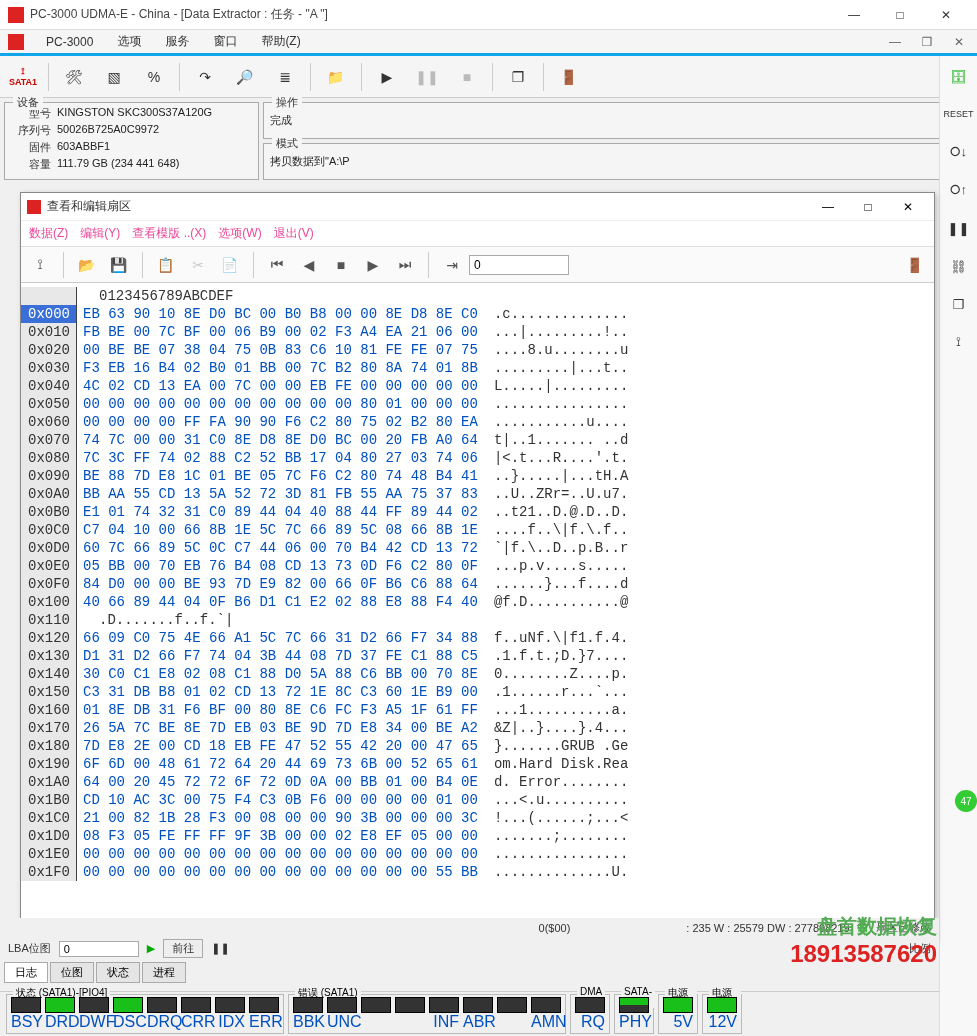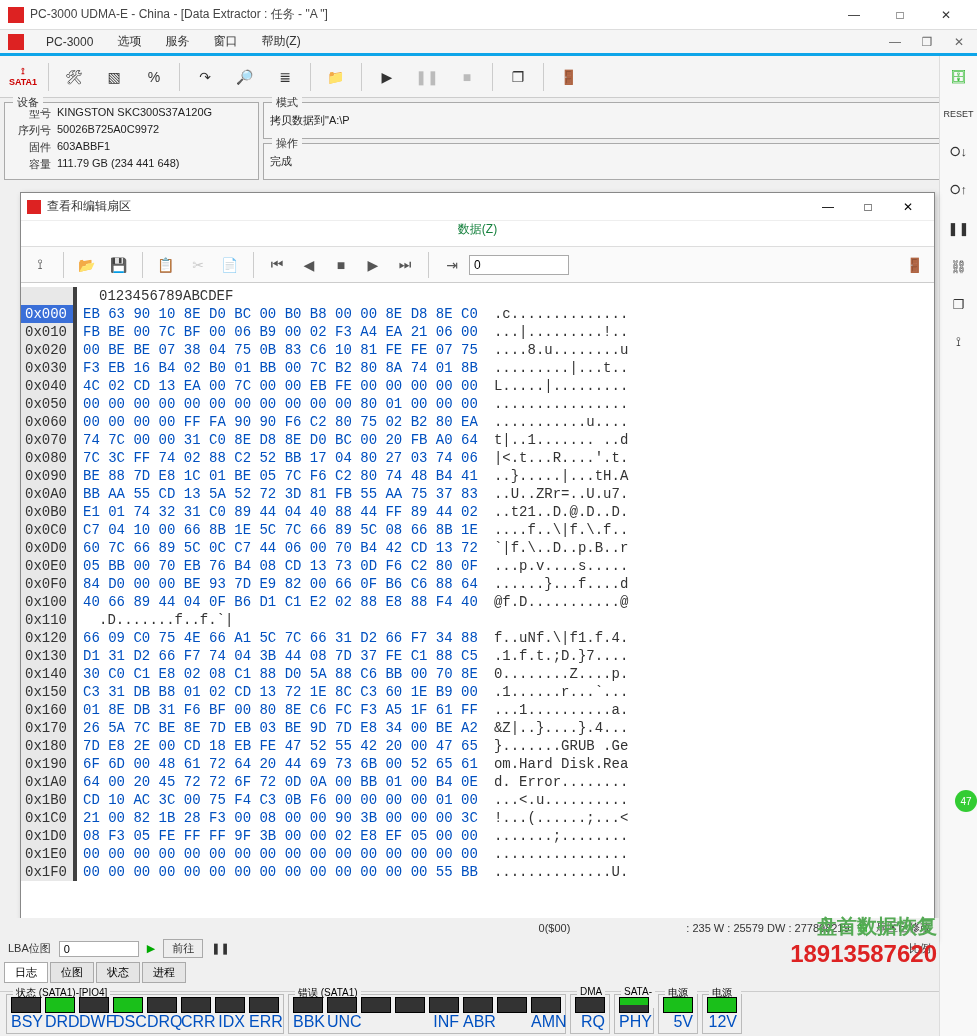--- a/index.html
+++ b/index.html
@@ -22,28 +22,28 @@
 .panel .plegend { position: absolute; top: -8px; left: 8px; background: #f5f5f5; padding: 0 4px; font-size: 11px; color: #333; }
 .panel.dev { width: 255px; }
 .panel.mode { flex: 1; }
 .panel .row { display: flex; font-size: 11px; padding: 1px 0; color: #222; }
 .panel .row .lbl { width: 46px; text-align: right; padding-right: 6px; color: #333; }
 .sectorwin { position: absolute; top: 192px; left: 20px; right: 42px; bottom: 96px; background: #fff; border: 1px solid #888; box-shadow: 2px 2px 6px rgba(0,0,0,0.2); display: flex; flex-direction: column; }
 .secttitle { height: 28px; background: #fff; display: flex; align-items: center; padding: 0 6px; border-bottom: 1px solid #eee; }
 .secttitle .icon { width: 14px; height: 14px; background: #d22; margin-right: 6px; }
 .secttitle .txt { flex: 1; color: #333; }
 .secttitle .winbtn { width: 40px; height: 28px; display: flex; align-items: center; justify-content: center; }
-.sectmenu { height: 26px; display: flex; align-items: center; gap: 12px; padding: 0 8px; border-bottom: 1px solid #ddd; color: #15803d; flex-direction: column; }
+.sectmenu { height: 26px; display: flex; align-items: center; gap: 12px; padding: 0 8px; border-bottom: 1px solid #ddd; color: #ec4899; }
 .secttb { height: 36px; display: flex; align-items: center; padding: 0 4px; gap: 2px; border-bottom: 1px solid #ccc; background: #fafafa; }
 .secttb .sep { width: 1px; height: 26px; background: #ccc; margin: 0 6px; }
 .secttb .sbtn { width: 30px; height: 30px; display: flex; align-items: center; justify-content: center; color: #555; cursor: pointer; font-size: 14px; }
 .secttb input { border: 1px solid #aaa; padding: 2px 4px; font-size: 12px; width: 100px; }
 .hexview { flex: 1; overflow: auto; font-family: Consolas, "Courier New", monospace; font-size: 14px; line-height: 18px; padding: 4px 0; background: #fff; }
 .hexrow { display: flex; white-space: pre; }
-.addr { width: 56px; background: #e8e8e8; color: #333; text-align: right; padding-right: 6px; margin-right: 6px; border-right: 4px solid #404040; }
+.addr { width: 56px; background: #e8e8e8; color: #333; text-align: right; padding-right: 6px; margin-right: 6px; border-right: 1px solid #404040; }
 .addr.sel { background: #3a6fd8; color: #fff; }
 .hexhdr { color: #333; }
 .hexdata { color: #0050c0; }
 .ascii { color: #333; margin-left: 16px; }
 .bottombars { position: absolute; left: 0; right: 38px; bottom: 0; background: #f0f0f0; }
 .statusline { display: flex; align-items: center; padding: 2px 8px; gap: 8px; font-size: 11px; color: #333; justify-content: flex-end; }
 .statusline input { border: 1px solid #aaa; padding: 1px 4px; font-size: 11px; }
 .statusline .btn { border: 1px solid #aaa; padding: 1px 8px; background: #eee; cursor: pointer; }
 .tabbar { display: flex; gap: 2px; padding: 2px 4px; }
 .tab { border: 1px solid #aaa; padding: 2px 10px; background: #e5e5e5; font-size: 11px; cursor: pointer; }
@@ -126,29 +126,29 @@
         <div class="lbl">固件</div>
         <div>603ABBF1</div>
       </div>
     <div class="row">
         <div class="lbl">容量</div>
         <div>111.79 GB (234 441 648)</div>
       </div>
   </div>
   <div style="flex:1; display:flex; flex-direction:column; gap:4px;">
     <div class="panel mode">
+      <div class="plegend">操作</div>
+      <div class="row" style="padding-top:8px;">
+          <div>完成</div>
+        </div>
+    </div>
+    <div class="panel mode">
       <div class="plegend">模式</div>
       <div class="row" style="padding-top:8px;">
           <div>拷贝数据到"A:\P</div>
-        </div>
-    </div>
-    <div class="panel mode">
-      <div class="plegend">操作</div>
-      <div class="row" style="padding-top:8px;">
-          <div>完成</div>
         </div>
     </div>
   </div>
 </div>
 
 <div class="rightbar">
   <div class="rbtn" style="color:#0a0;">🗄</div>
   <div class="rbtn" style="font-size:9px;">RESET</div>
   <div class="rbtn">⭘↓</div>
   <div class="rbtn">⭘↑</div>

